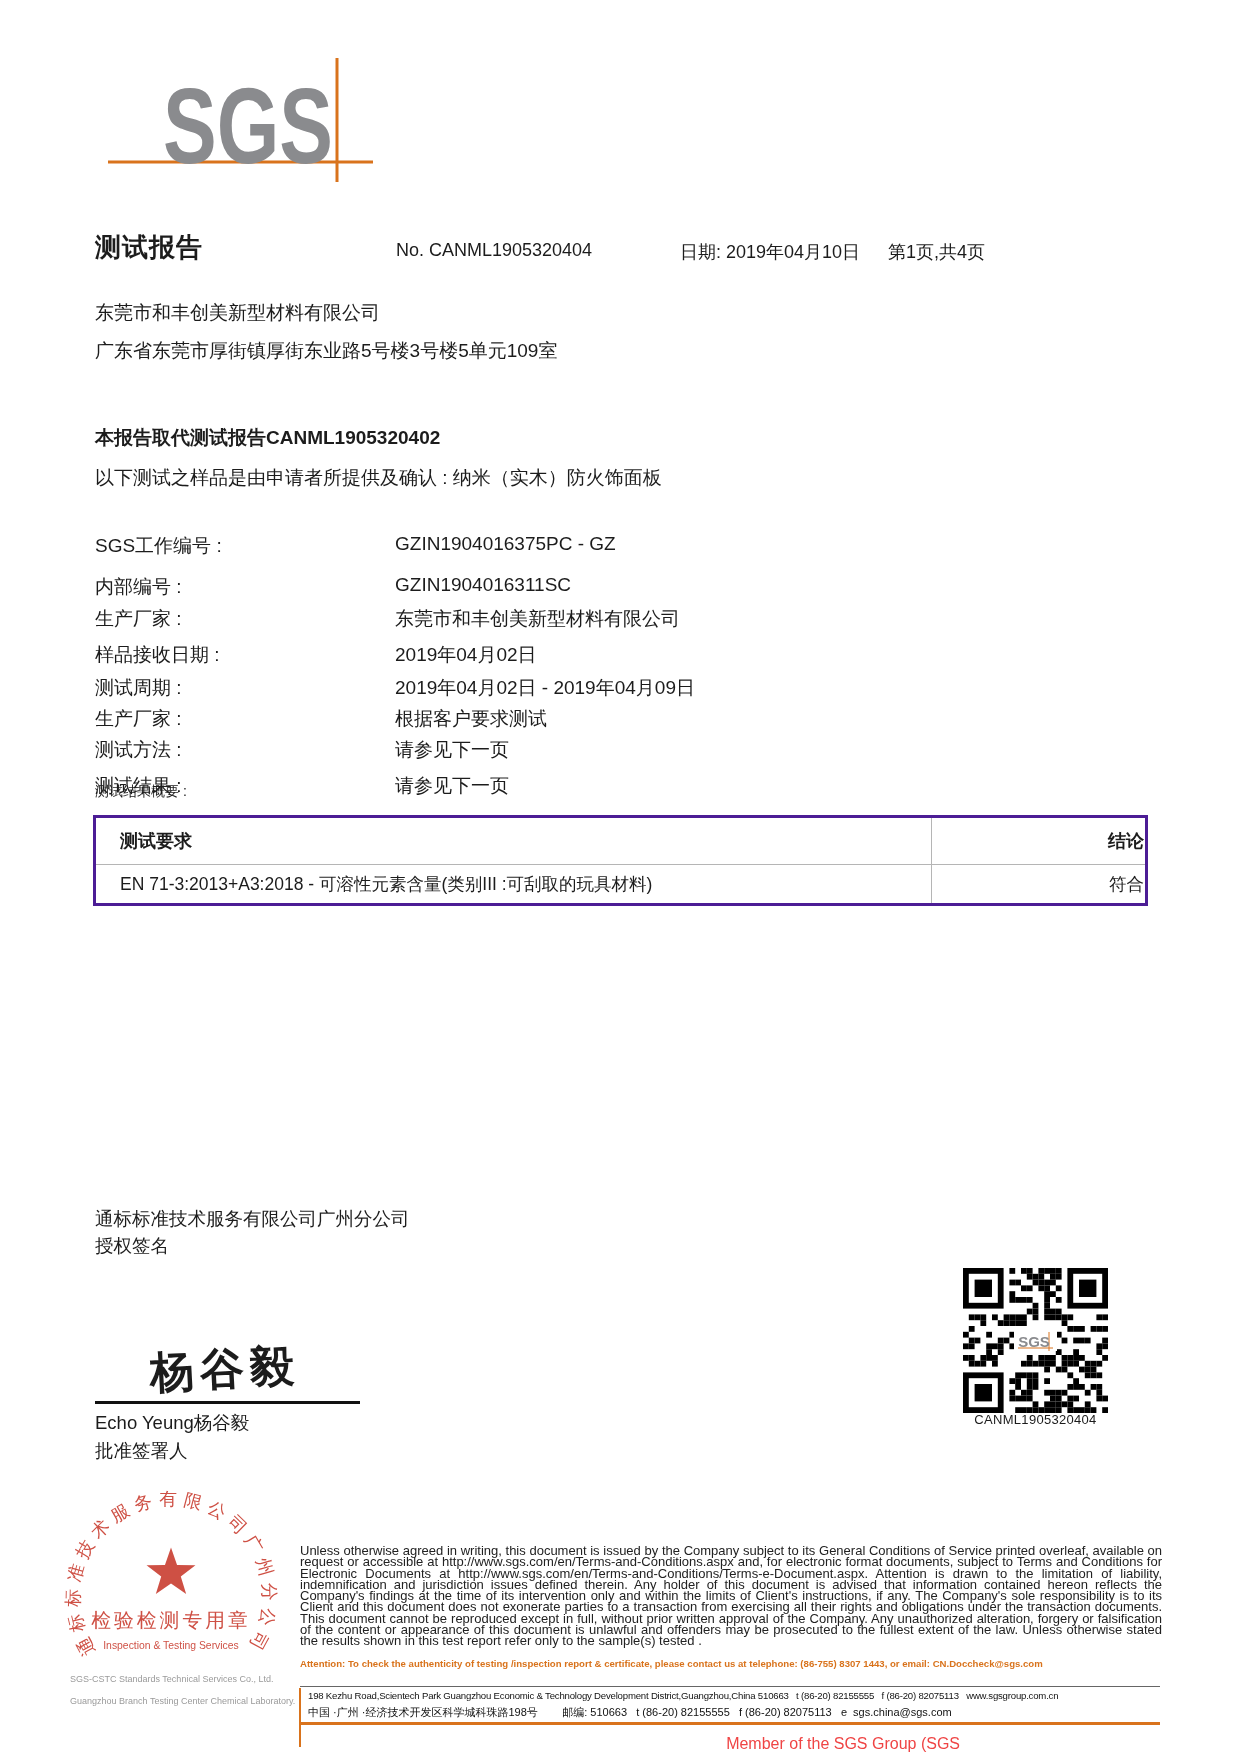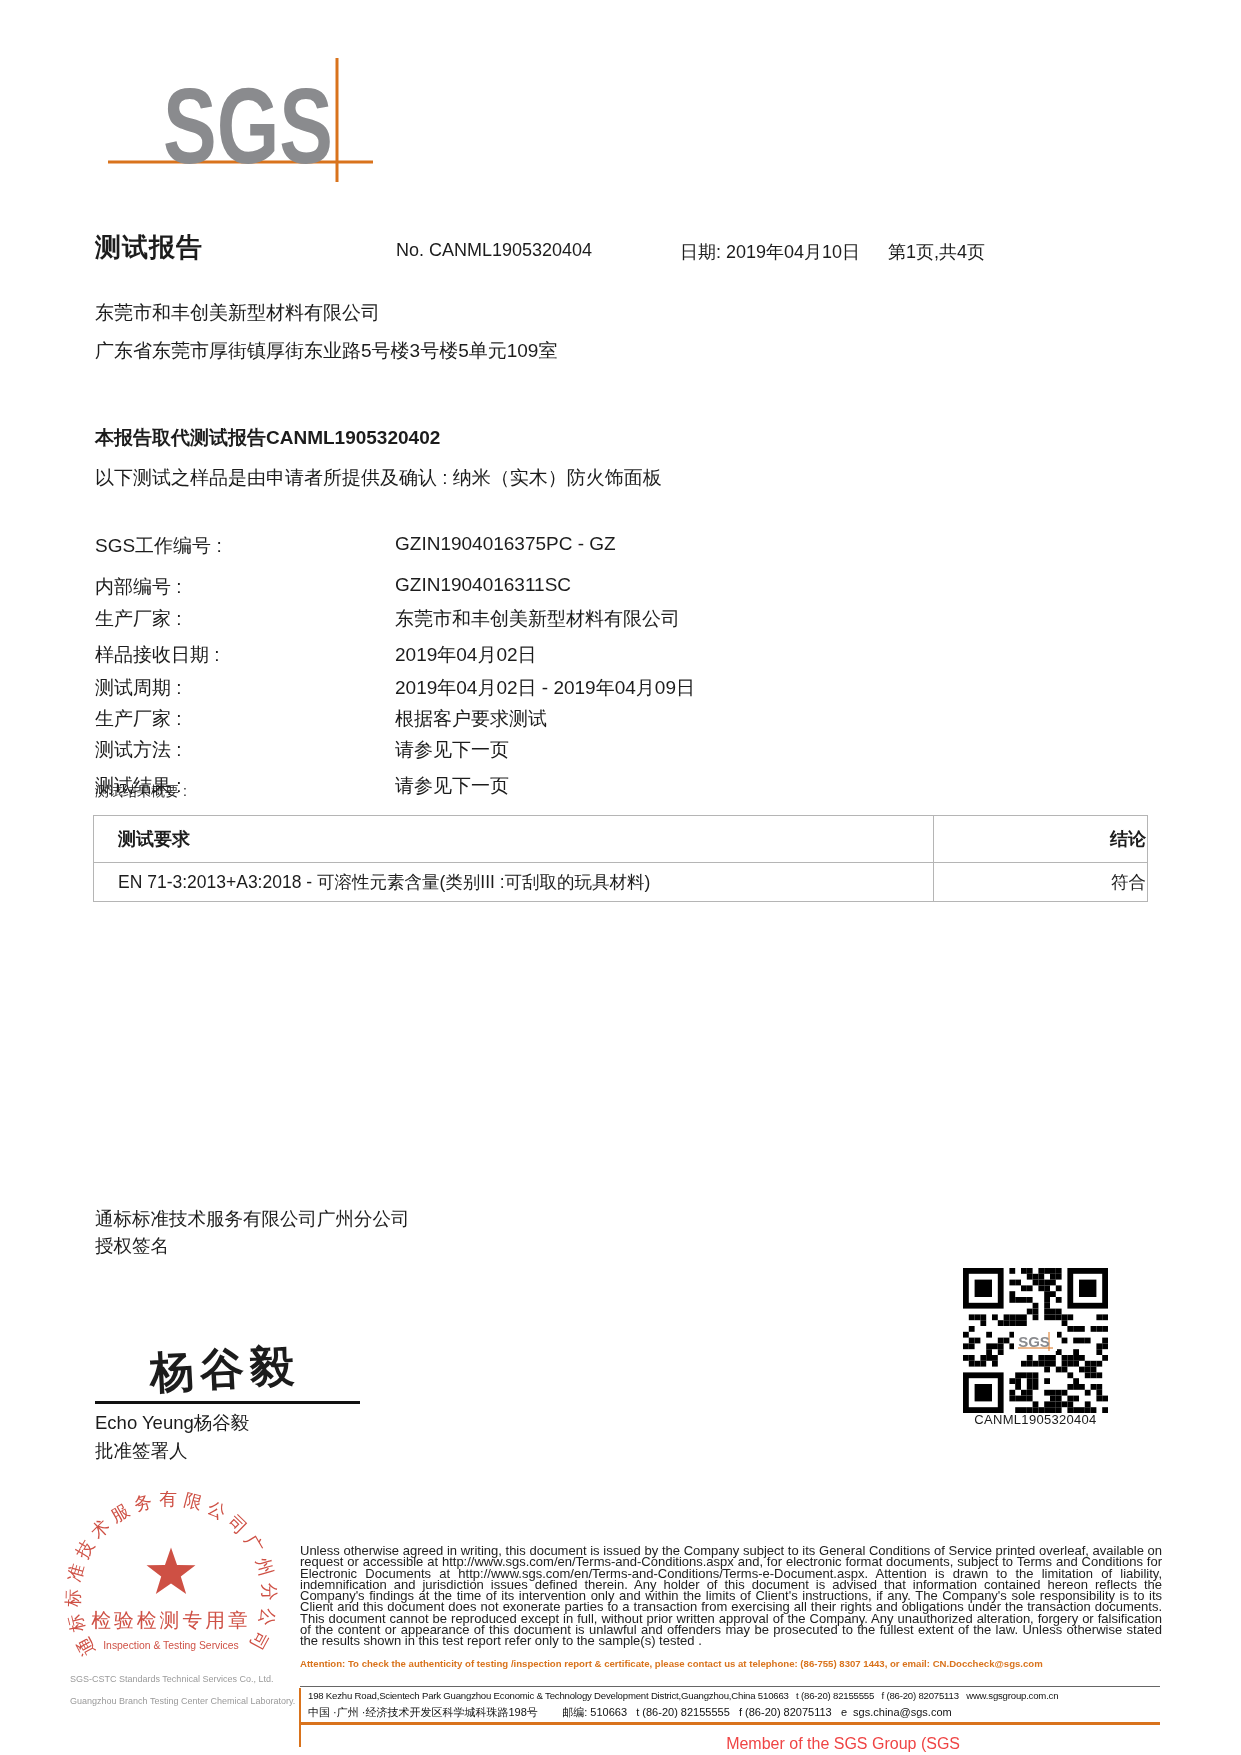--- a/index.html
+++ b/index.html
@@ -7,21 +7,21 @@
         font-family:"Liberation Sans",sans-serif;color:#1c1c1c;border-radius:13px;}
   .abs{position:absolute;}
   .t19{font-size:19px;line-height:22px;}
   .title{font-size:26px;font-weight:bold;letter-spacing:1px;}
   .hmeta{font-size:18px;}
   .bold{font-weight:bold;}
   .kv{position:absolute;left:95px;width:1060px;height:24px;margin-top:28px;}
   .kv .k{position:absolute;left:0;font-size:19px;}
   .kv .v{position:absolute;left:300px;font-size:19px;}
   .summary-table{position:absolute;left:93px;top:815px;width:1055px;border-collapse:collapse;
-                 border:1px solid #4c1d95;}
+                 border:3px solid #4c1d95;}
   .summary-table th{border:1px solid #b5b5b5;font-size:18px;font-weight:bold;height:44px;}
   .summary-table td{border:1px solid #b5b5b5;font-size:17.5px;height:36px;}
   .col-req{width:837px;text-align:left;padding-left:24px;}
   .col-con{width:218px;text-align:right;}
   .sig-hand{font-size:44px;font-weight:bold;transform:rotate(-3deg);letter-spacing:6px;
             font-family:"Liberation Serif",serif;}
   .sig-line{background:#111;height:3px;}
   .disclaimer{font-size:13px;line-height:11.3px;text-align:justify;color:#222;}
   .attention{font-size:9.6px;line-height:12px;font-weight:bold;color:#d9731c;}
   .addr1{font-size:9.6px;white-space:pre;letter-spacing:-0.2px;color:#111;}

